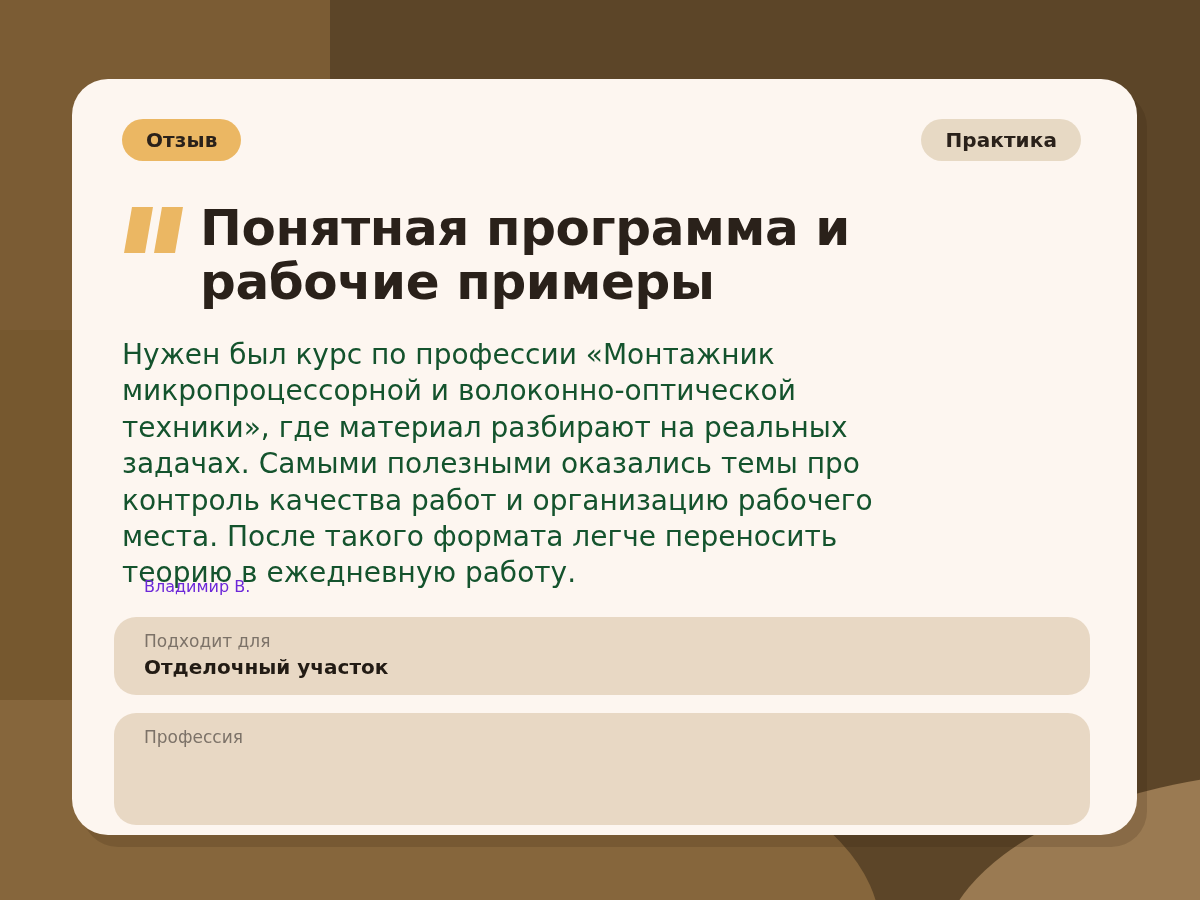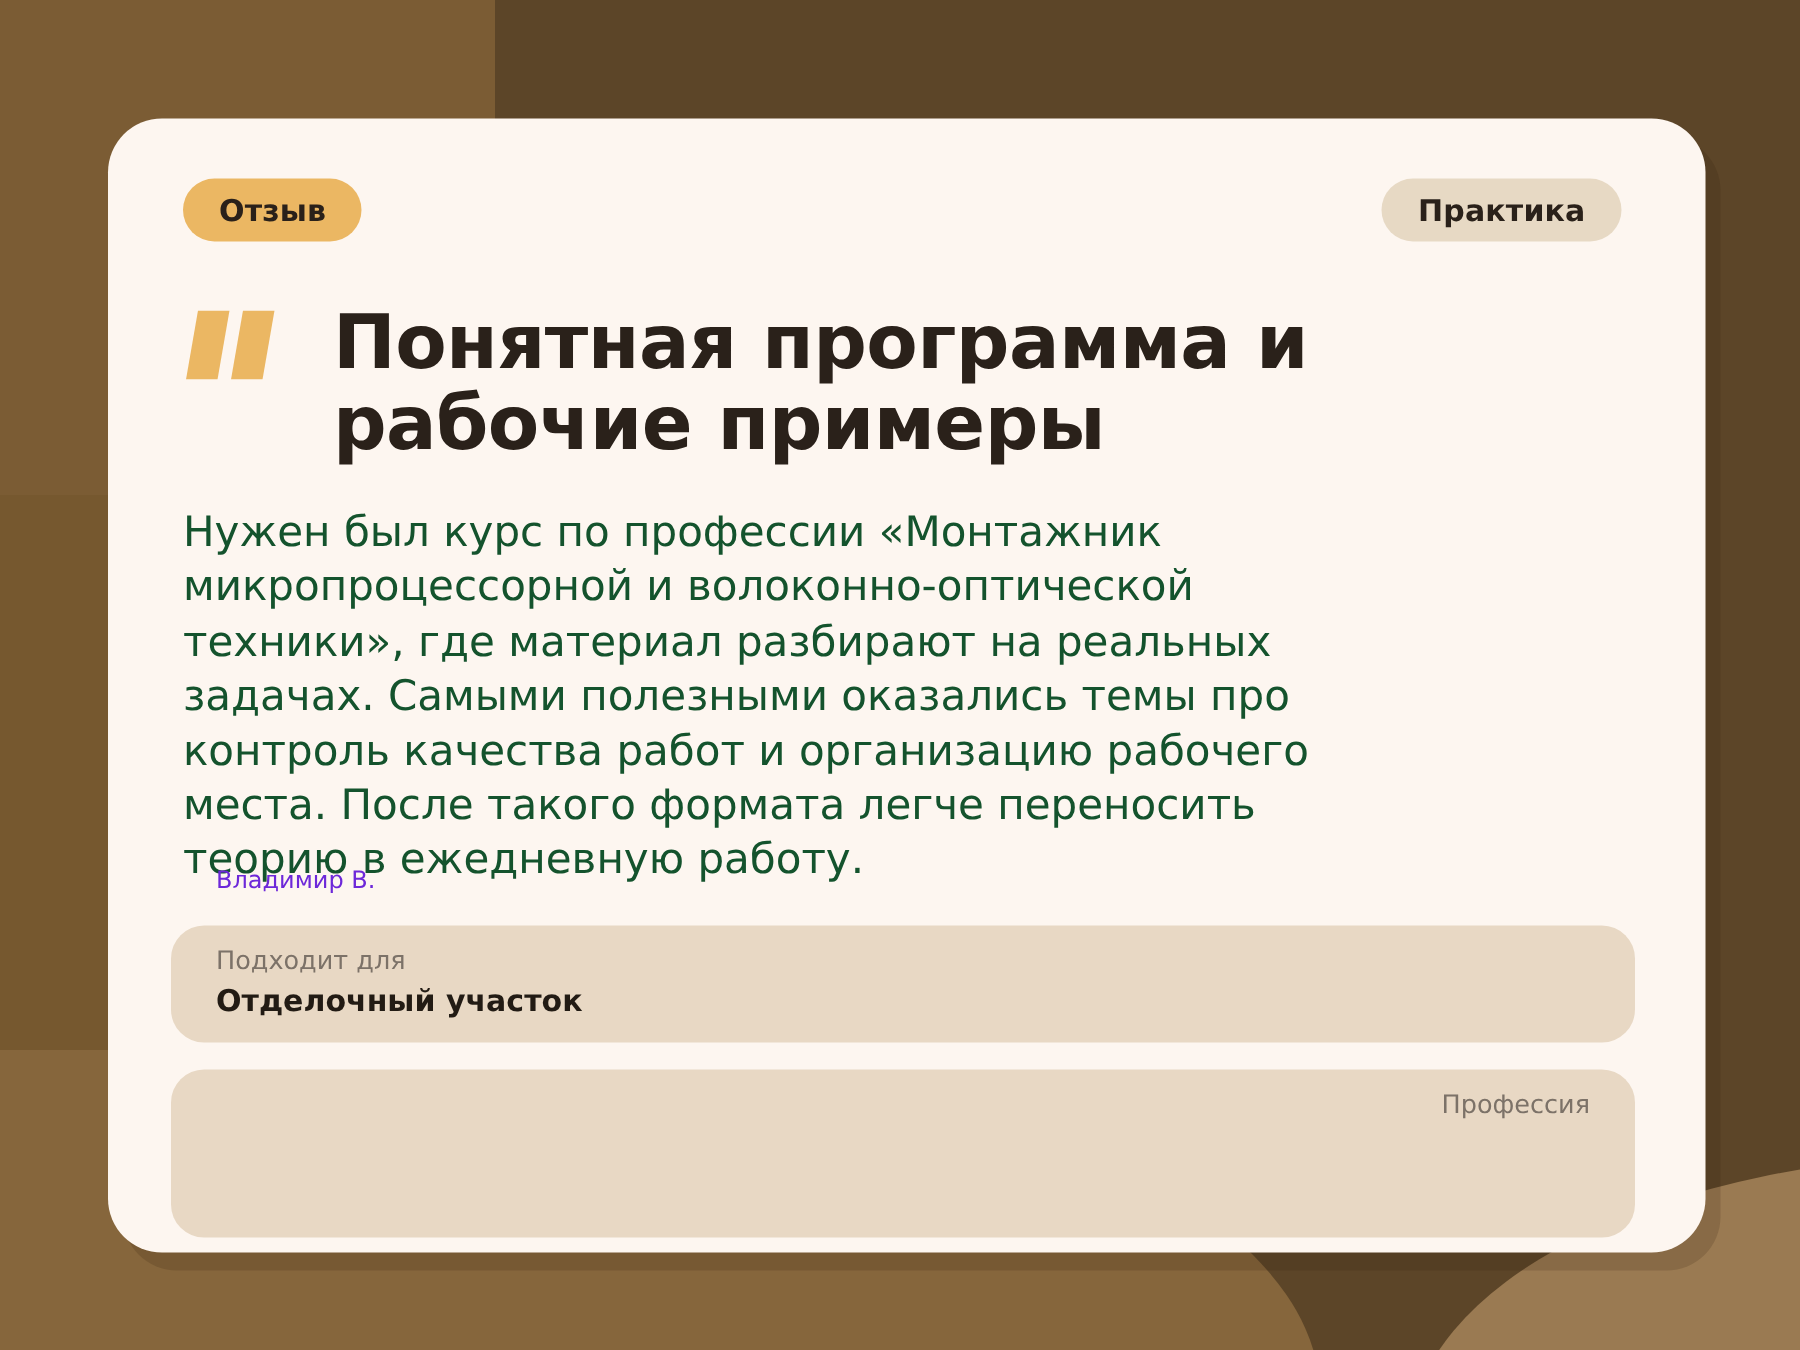--- a/index.html
+++ b/index.html
@@ -110,21 +110,20 @@
   .badge-secondary { background: #E7D9C4; }
 
   
   .headline-wrap {
     position: absolute;
     left: 50px;
     top: 120px;
     right: 56px;
     display: flex;
     align-items: flex-start;
-    gap: 22px;
   }
   .quote-mark {
     width: 78px;
     flex: 0 0 78px;
     padding-top: 8px;
     display: block;
   }
   .quote-mark svg { display: block; }
   .headline {
     font-size: 50px;
@@ -162,21 +161,21 @@
   
   .info-card {
     position: absolute;
     left: 42px;
     width: 976px;
     background: #E8D8C4;
     border-radius: 22px;
     padding: 14px 30px 18px 30px;
   }
   .info-card-1 { top: 538px; height: 78px; }
-  .info-card-2 { top: 634px; height: 112px; text-align: right; }
+  .info-card-2 { top: 634px; height: 112px; }
 
   .info-label {
     font-size: 17px;
     color: #7C7268;
     line-height: 1.2;
     margin-bottom: 5px;
     font-family: "DejaVu Sans", sans-serif;
   }
   .info-value {
     font-size: 20px;

